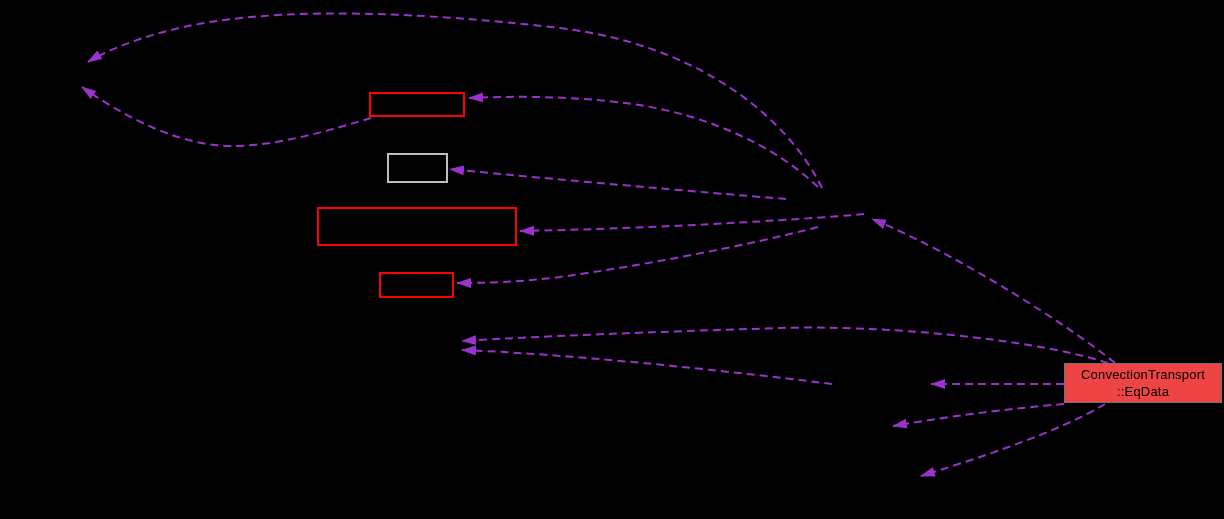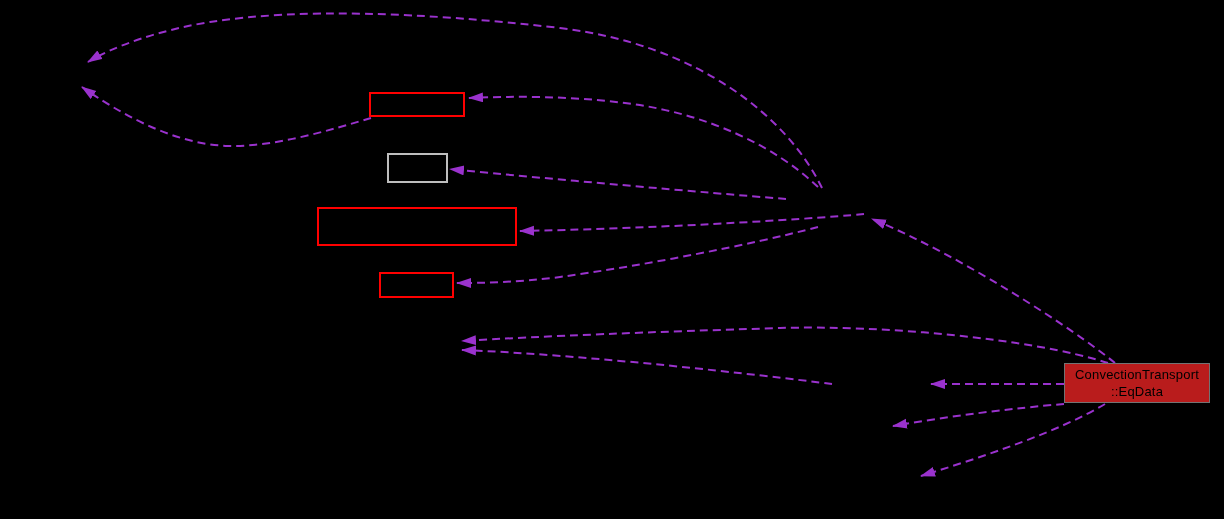--- a/index.html
+++ b/index.html
@@ -70,17 +70,17 @@
       </g>
   </svg>
 
   <div id="boxes-layer">
       <div class="graph-box" style="left: 369px; top: 92px; width: 96px; height: 25px; border: 2px solid rgb(255, 0, 0);"></div>
       <div class="graph-box" style="left: 387px; top: 153px; width: 61px; height: 30px; border: 2px solid rgb(190, 190, 190);"></div>
       <div class="graph-box" style="left: 317px; top: 207px; width: 200px; height: 39px; border: 2px solid rgb(255, 0, 0);"></div>
       <div class="graph-box" style="left: 379px; top: 272px; width: 75px; height: 26px; border: 2px solid rgb(255, 0, 0);"></div>
     </div>
 
-  <div id="main-node" style="left: 1064px; top: 363px; width: 146px; height: 40px; background: #b91c1c; border: 1px solid rgb(115, 115, 115); color: rgb(0, 0, 0);">
+  <div id="main-node" style="left: 1064px; top: 363px; width: 158px; height: 40px; background: #ef4444; border: 1px solid rgb(115, 115, 115); color: rgb(0, 0, 0);">
     <span>ConvectionTransport</span>
     <span>::EqData</span>
   </div>
 </div>
 
 </body></html>

